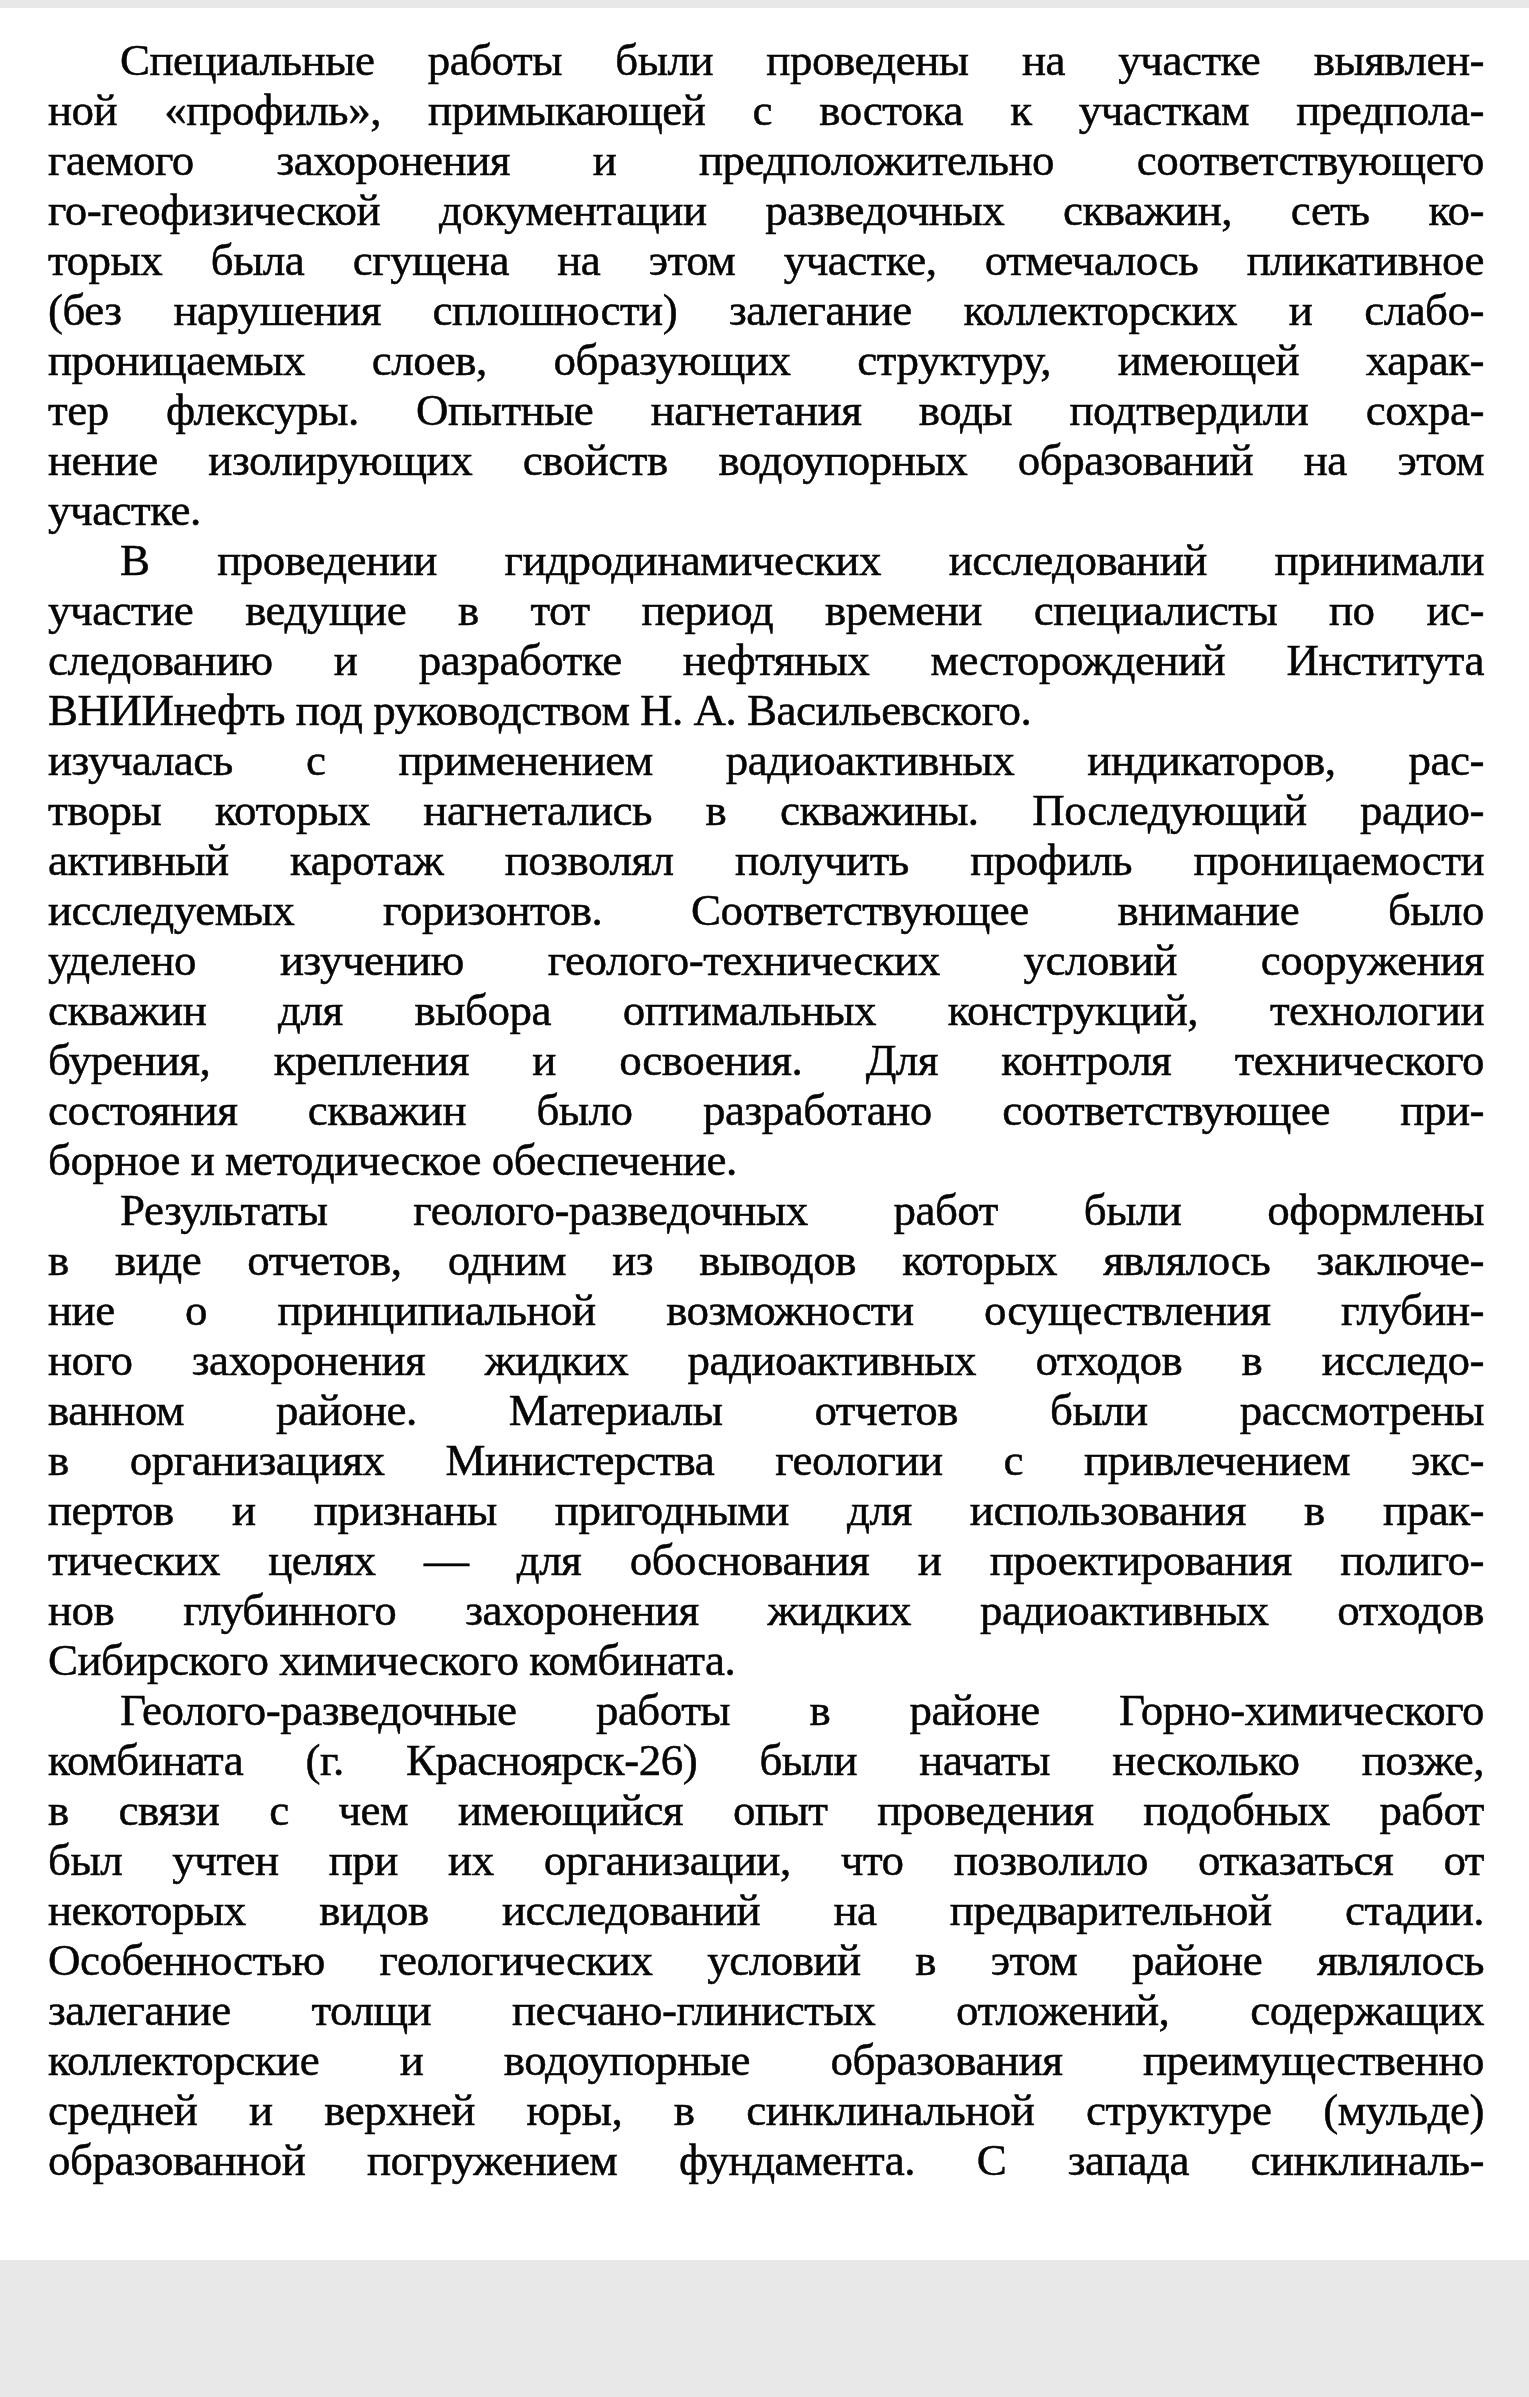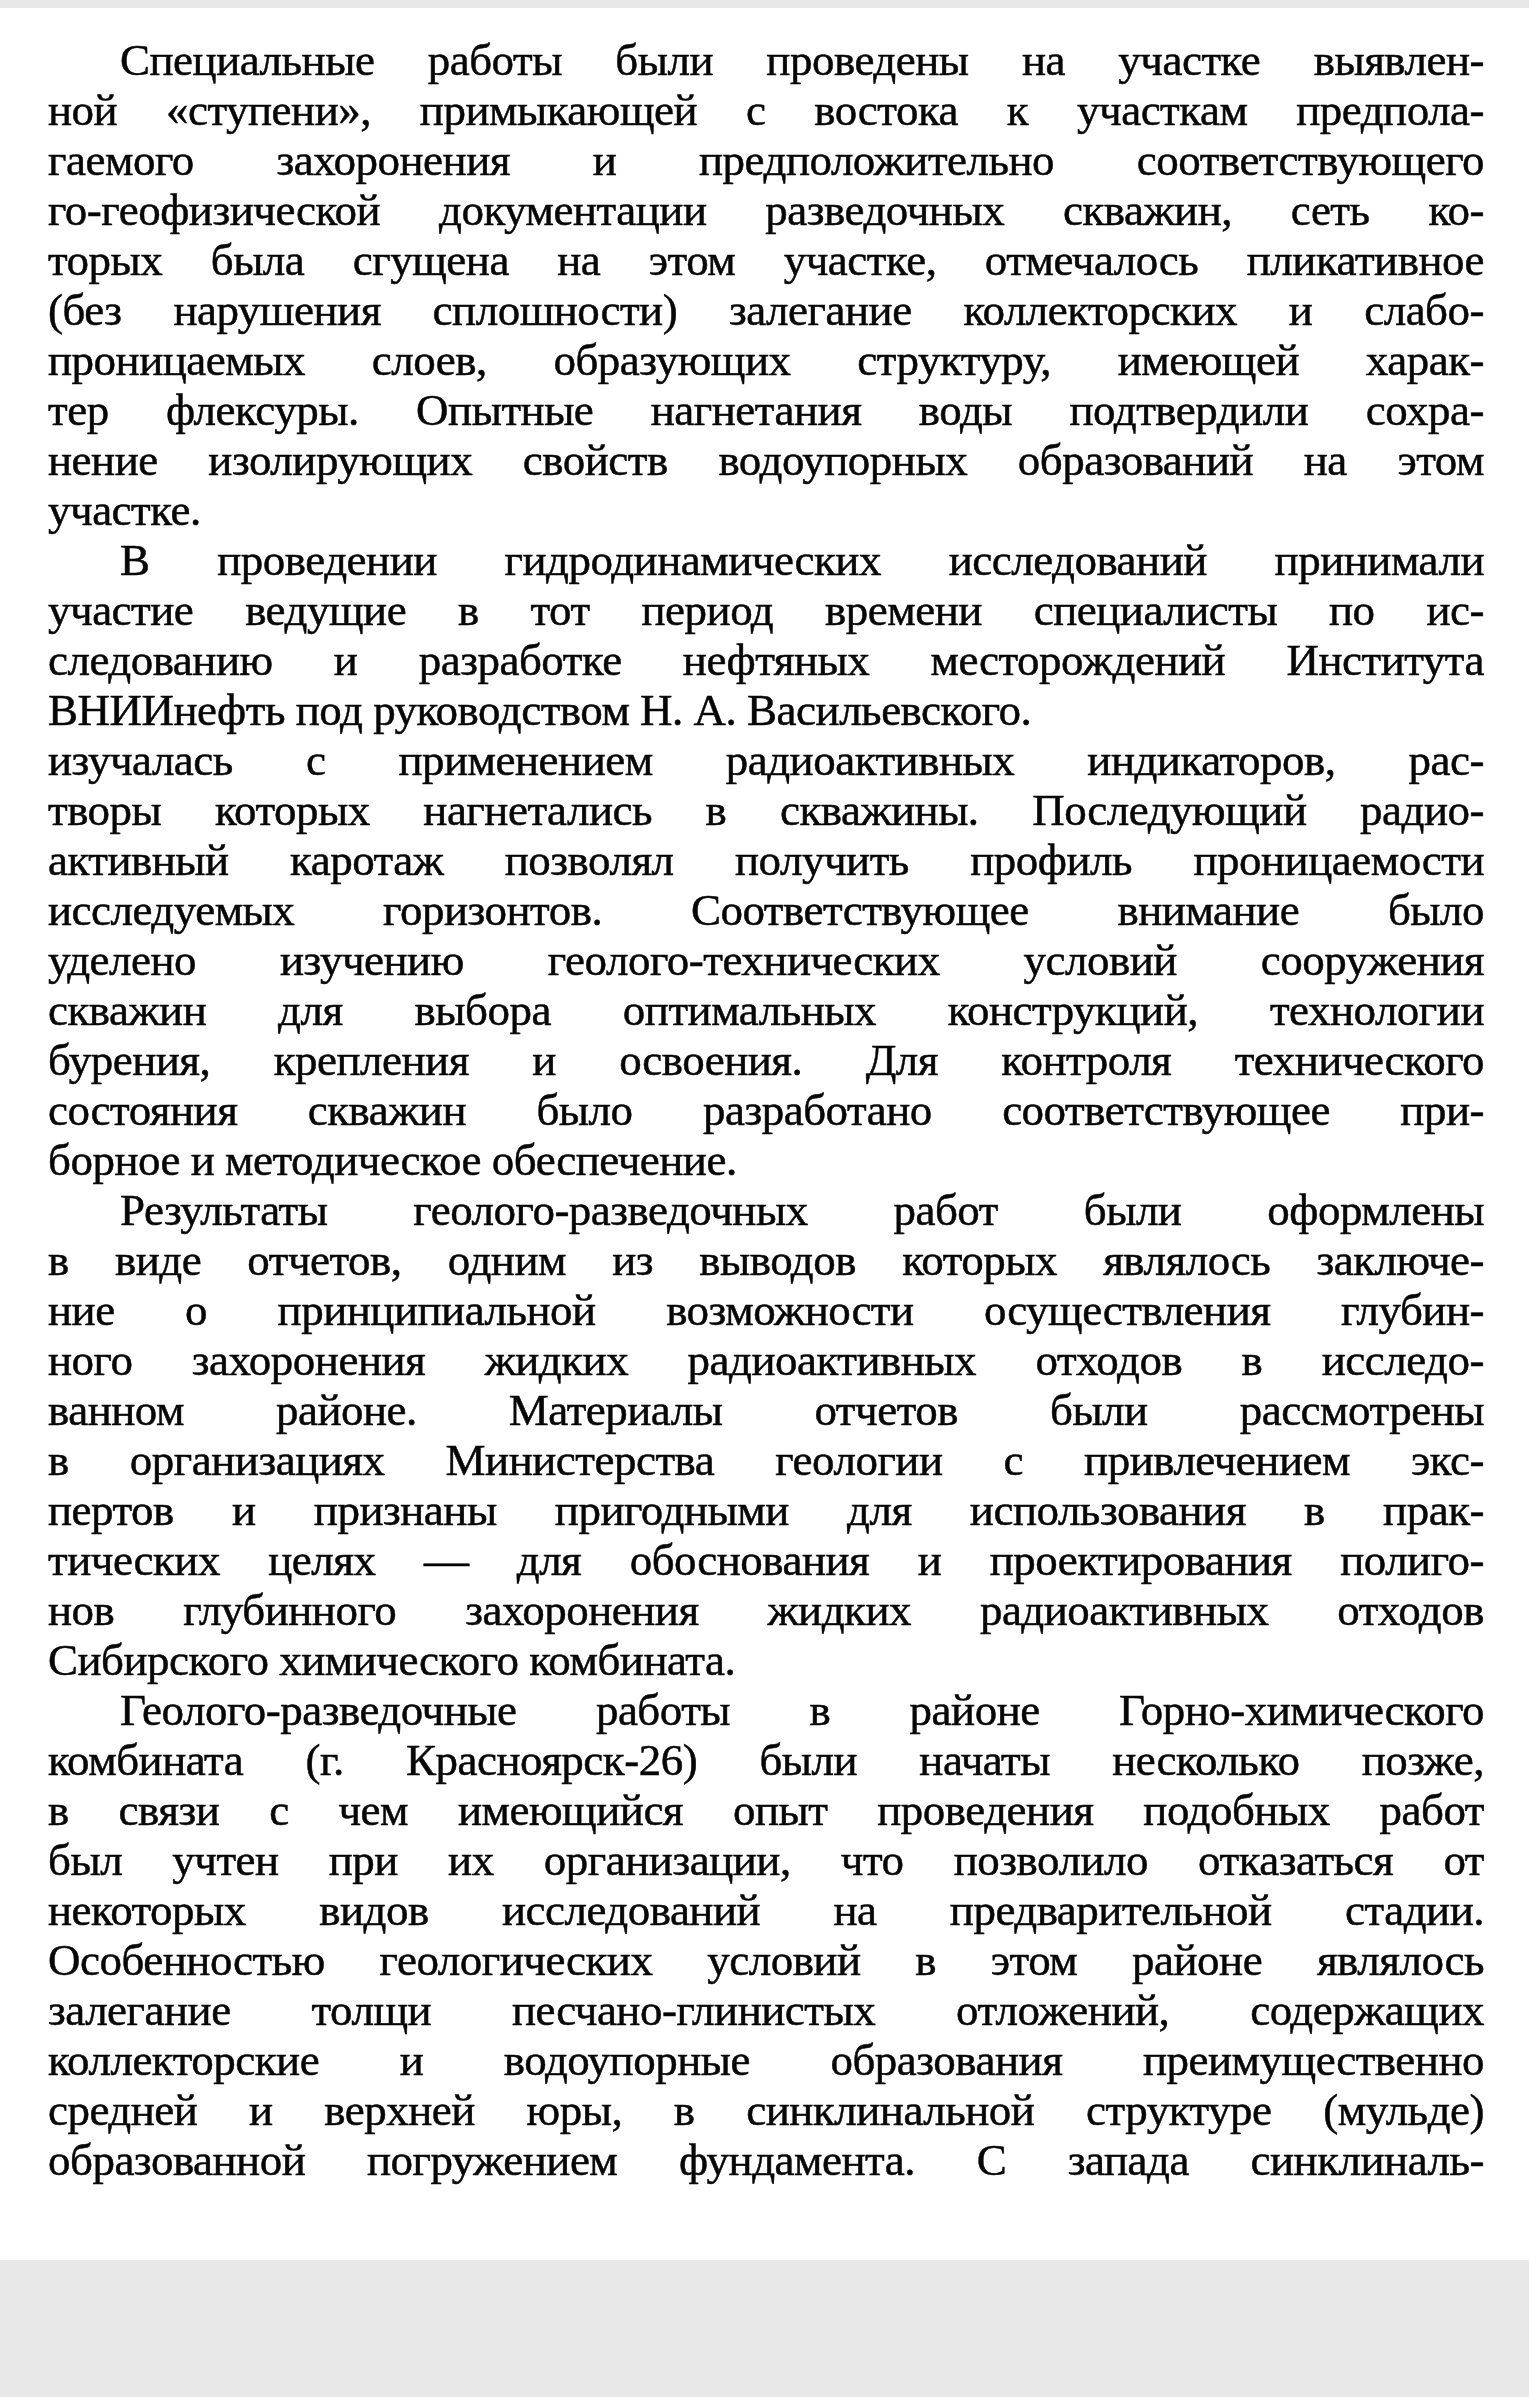--- a/index.html
+++ b/index.html
@@ -49,21 +49,21 @@
     line-height: 50px;
     -webkit-text-stroke: 0.5px #060606;
   }
 </style>
 </head>
 <body>
 
 <div class="page">
   <div class="text-block">
       <div class="line para-start">Специальные работы были проведены на участке выявлен-</div>
-      <div class="line">ной «ступени», примыкающей с востока к участкам предпола-</div>
+      <div class="line">ной «профиль», примыкающей с востока к участкам предпола-</div>
       <div class="line">гаемого захоронения и предположительно соответствующего</div>
       <div class="line">го-геофизической документации разведочных скважин, сеть ко-</div>
       <div class="line">торых была сгущена на этом участке, отмечалось пликативное</div>
       <div class="line">(без нарушения сплошности) залегание коллекторских и слабо-</div>
       <div class="line">проницаемых слоев, образующих структуру, имеющей харак-</div>
       <div class="line">тер флексуры. Опытные нагнетания воды подтвердили сохра-</div>
       <div class="line">нение изолирующих свойств водоупорных образований на этом</div>
       <div class="line para-end">участке.</div>
       <div class="line para-start">В проведении гидродинамических исследований принимали</div>
       <div class="line">участие ведущие в тот период времени специалисты по ис-</div>

